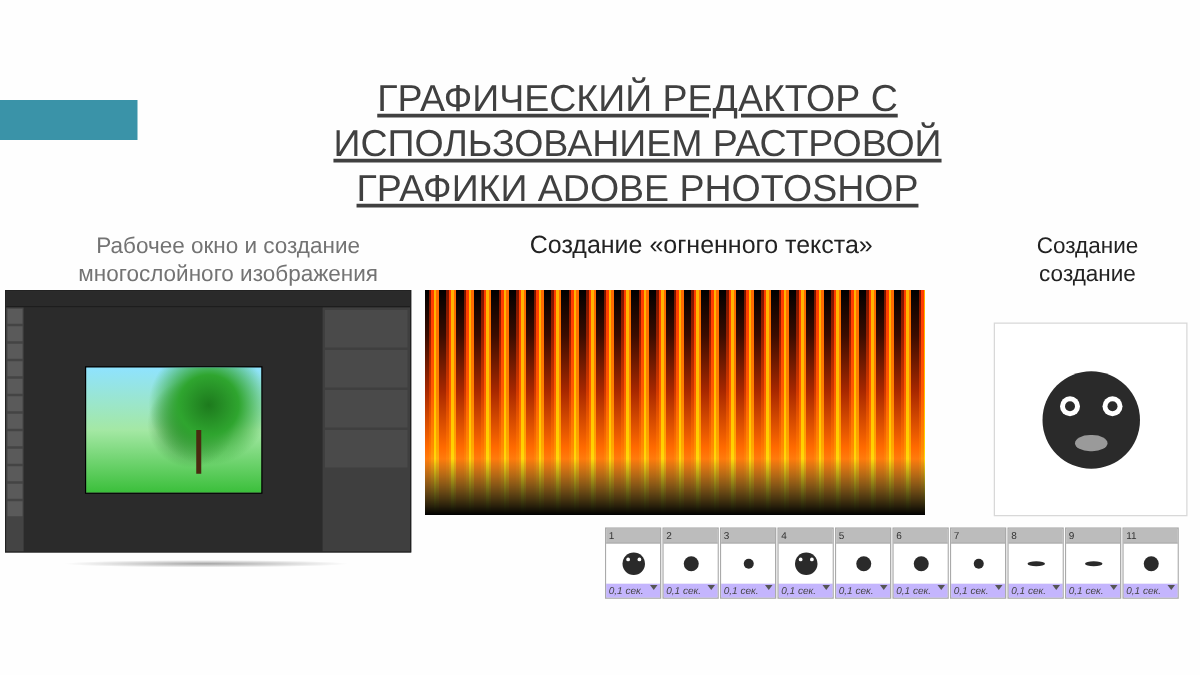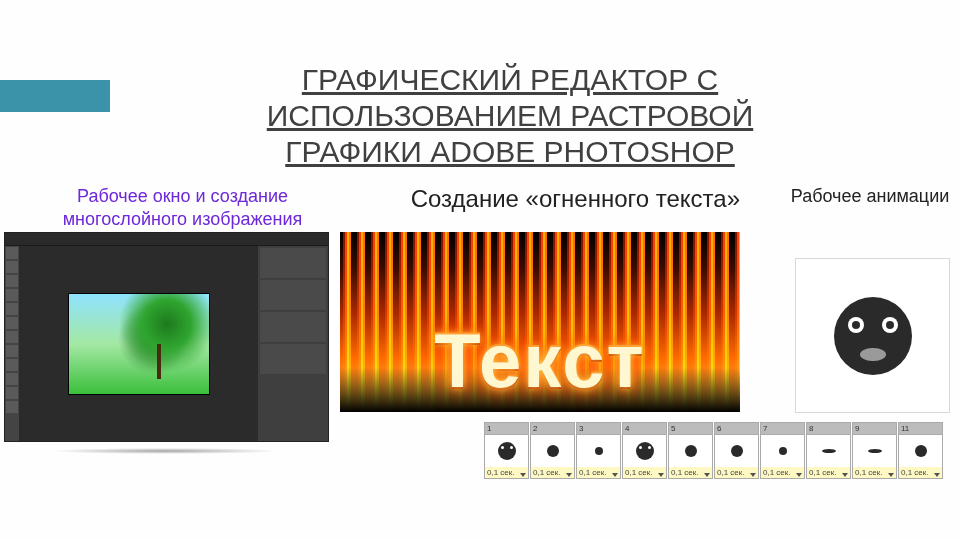--- a/index.html
+++ b/index.html
@@ -25,22 +25,22 @@
     top: 62px;
     width: 620px;
     font-size: 30px;
     font-weight: 400;
     color: #404040;
     text-align: center;
     text-decoration: underline;
     line-height: 1.2;
   }
   .captions { position: absolute; top: 185px; left: 0; width: 960px; }
-  .cap1 { position: absolute; left: 30px; width: 305px; text-align: center; font-size: 18px; color: #6d28d9; line-height: 1.25; }
-  .cap2 { position: absolute; left: 350px; width: 390px; text-align: right; font-size: 24px; color: #222; }
+  .cap1 { position: absolute; left: 30px; width: 305px; text-align: center; font-size: 18px; color: #737373; line-height: 1.25; }
+  .cap2 { position: absolute; left: 366px; width: 390px; text-align: center; font-size: 20px; color: #222; }
   .cap3 { position: absolute; left: 790px; width: 160px; text-align: center; font-size: 18px; color: #222; line-height: 1.25; }
 
   
   .ps-window {
     position: absolute;
     left: 4px; top: 232px;
     width: 325px; height: 210px;
     background: #3a3a3a;
     border: 1px solid #222;
   }
@@ -185,41 +185,42 @@
     content: ""; position: absolute; width: 3px; height: 3px; background: #fff; border-radius: 50%; top: 4px;
   }
   .frame .dot.face2::before { left: 3px; }
   .frame .dot.face2::after { right: 3px; }
   .frame .dur {
     font-size: 8px;
     color: #444;
     padding: 1px 2px;
     display: flex;
     justify-content: space-between;
-    align-items: flex-end;
-    background: #fef9c3;
+    align-items: flex-start;
+    background: #c4b5fd;
+    font-style: italic;
   }
   .frame .dur .tri {
     width: 0; height: 0;
     border-left: 3px solid transparent;
     border-right: 3px solid transparent;
     border-top: 4px solid #555;
   }
 </style>
 </head>
 <body>
 
 <div class="accent-bar"></div>
 
 <h1 class="title">ГРАФИЧЕСКИЙ РЕДАКТОР С ИСПОЛЬЗОВАНИЕМ РАСТРОВОЙ ГРАФИКИ ADOBE PHOTOSHOP</h1>
 
 <div class="captions">
   <div class="cap1">Рабочее окно и создание многослойного изображения</div>
   <div class="cap2">Создание «огненного текста»</div>
-  <div class="cap3">Рабочее анимации</div>
+  <div class="cap3">Создание создание</div>
 </div>
 
 <div class="ps-window">
   <div class="ps-menubar"></div>
   <div class="ps-toolbar">
     <div></div>
       <div></div>
       <div></div>
       <div></div>
       <div></div>
@@ -238,21 +239,20 @@
       <div class="pnl"></div>
   </div>
   <div class="ps-canvas">
     <div class="ps-image"></div>
   </div>
 </div>
 <div class="shadow-strip" style="left:50px;width:230px;top:448px"></div>
 
 <div class="fire-box">
   <div class="flames"></div>
-  <div class="fire-text">Текст</div>
 </div>
 
 <div class="face-box">
   <div class="face">
     <div class="eye l">
         <div class="pupil"></div>
       </div>
     <div class="eye r">
         <div class="pupil"></div>
       </div>

